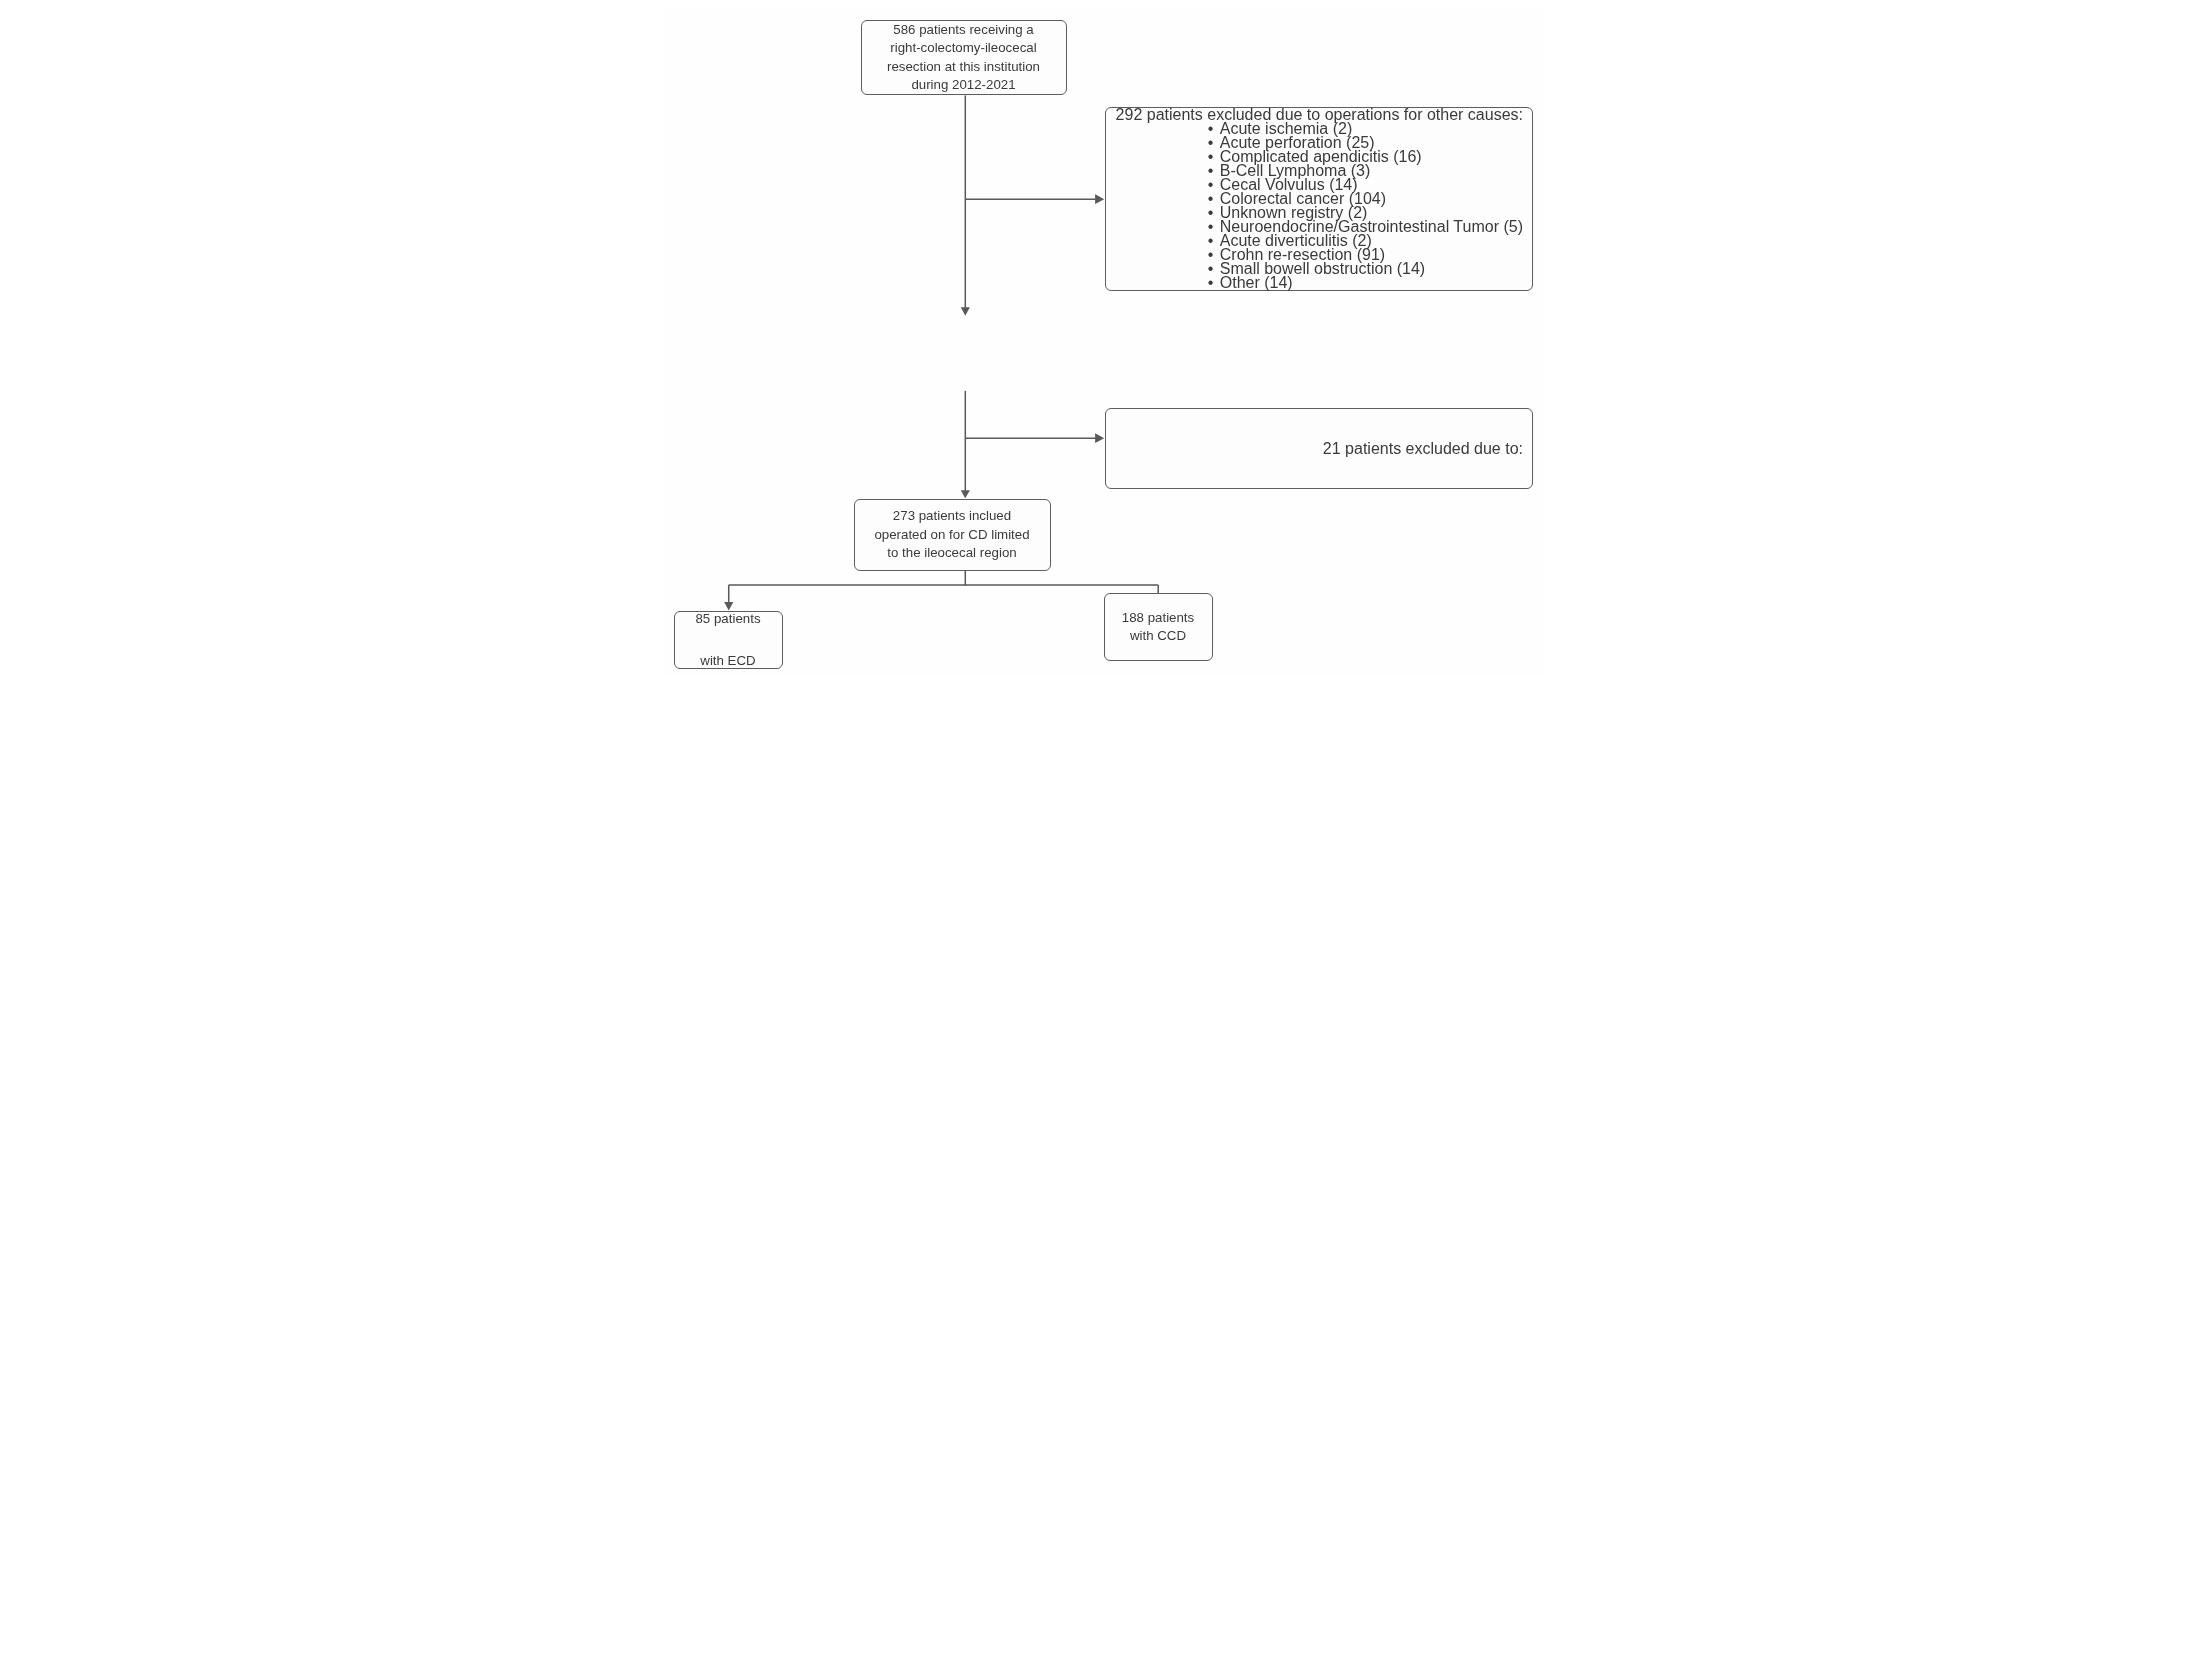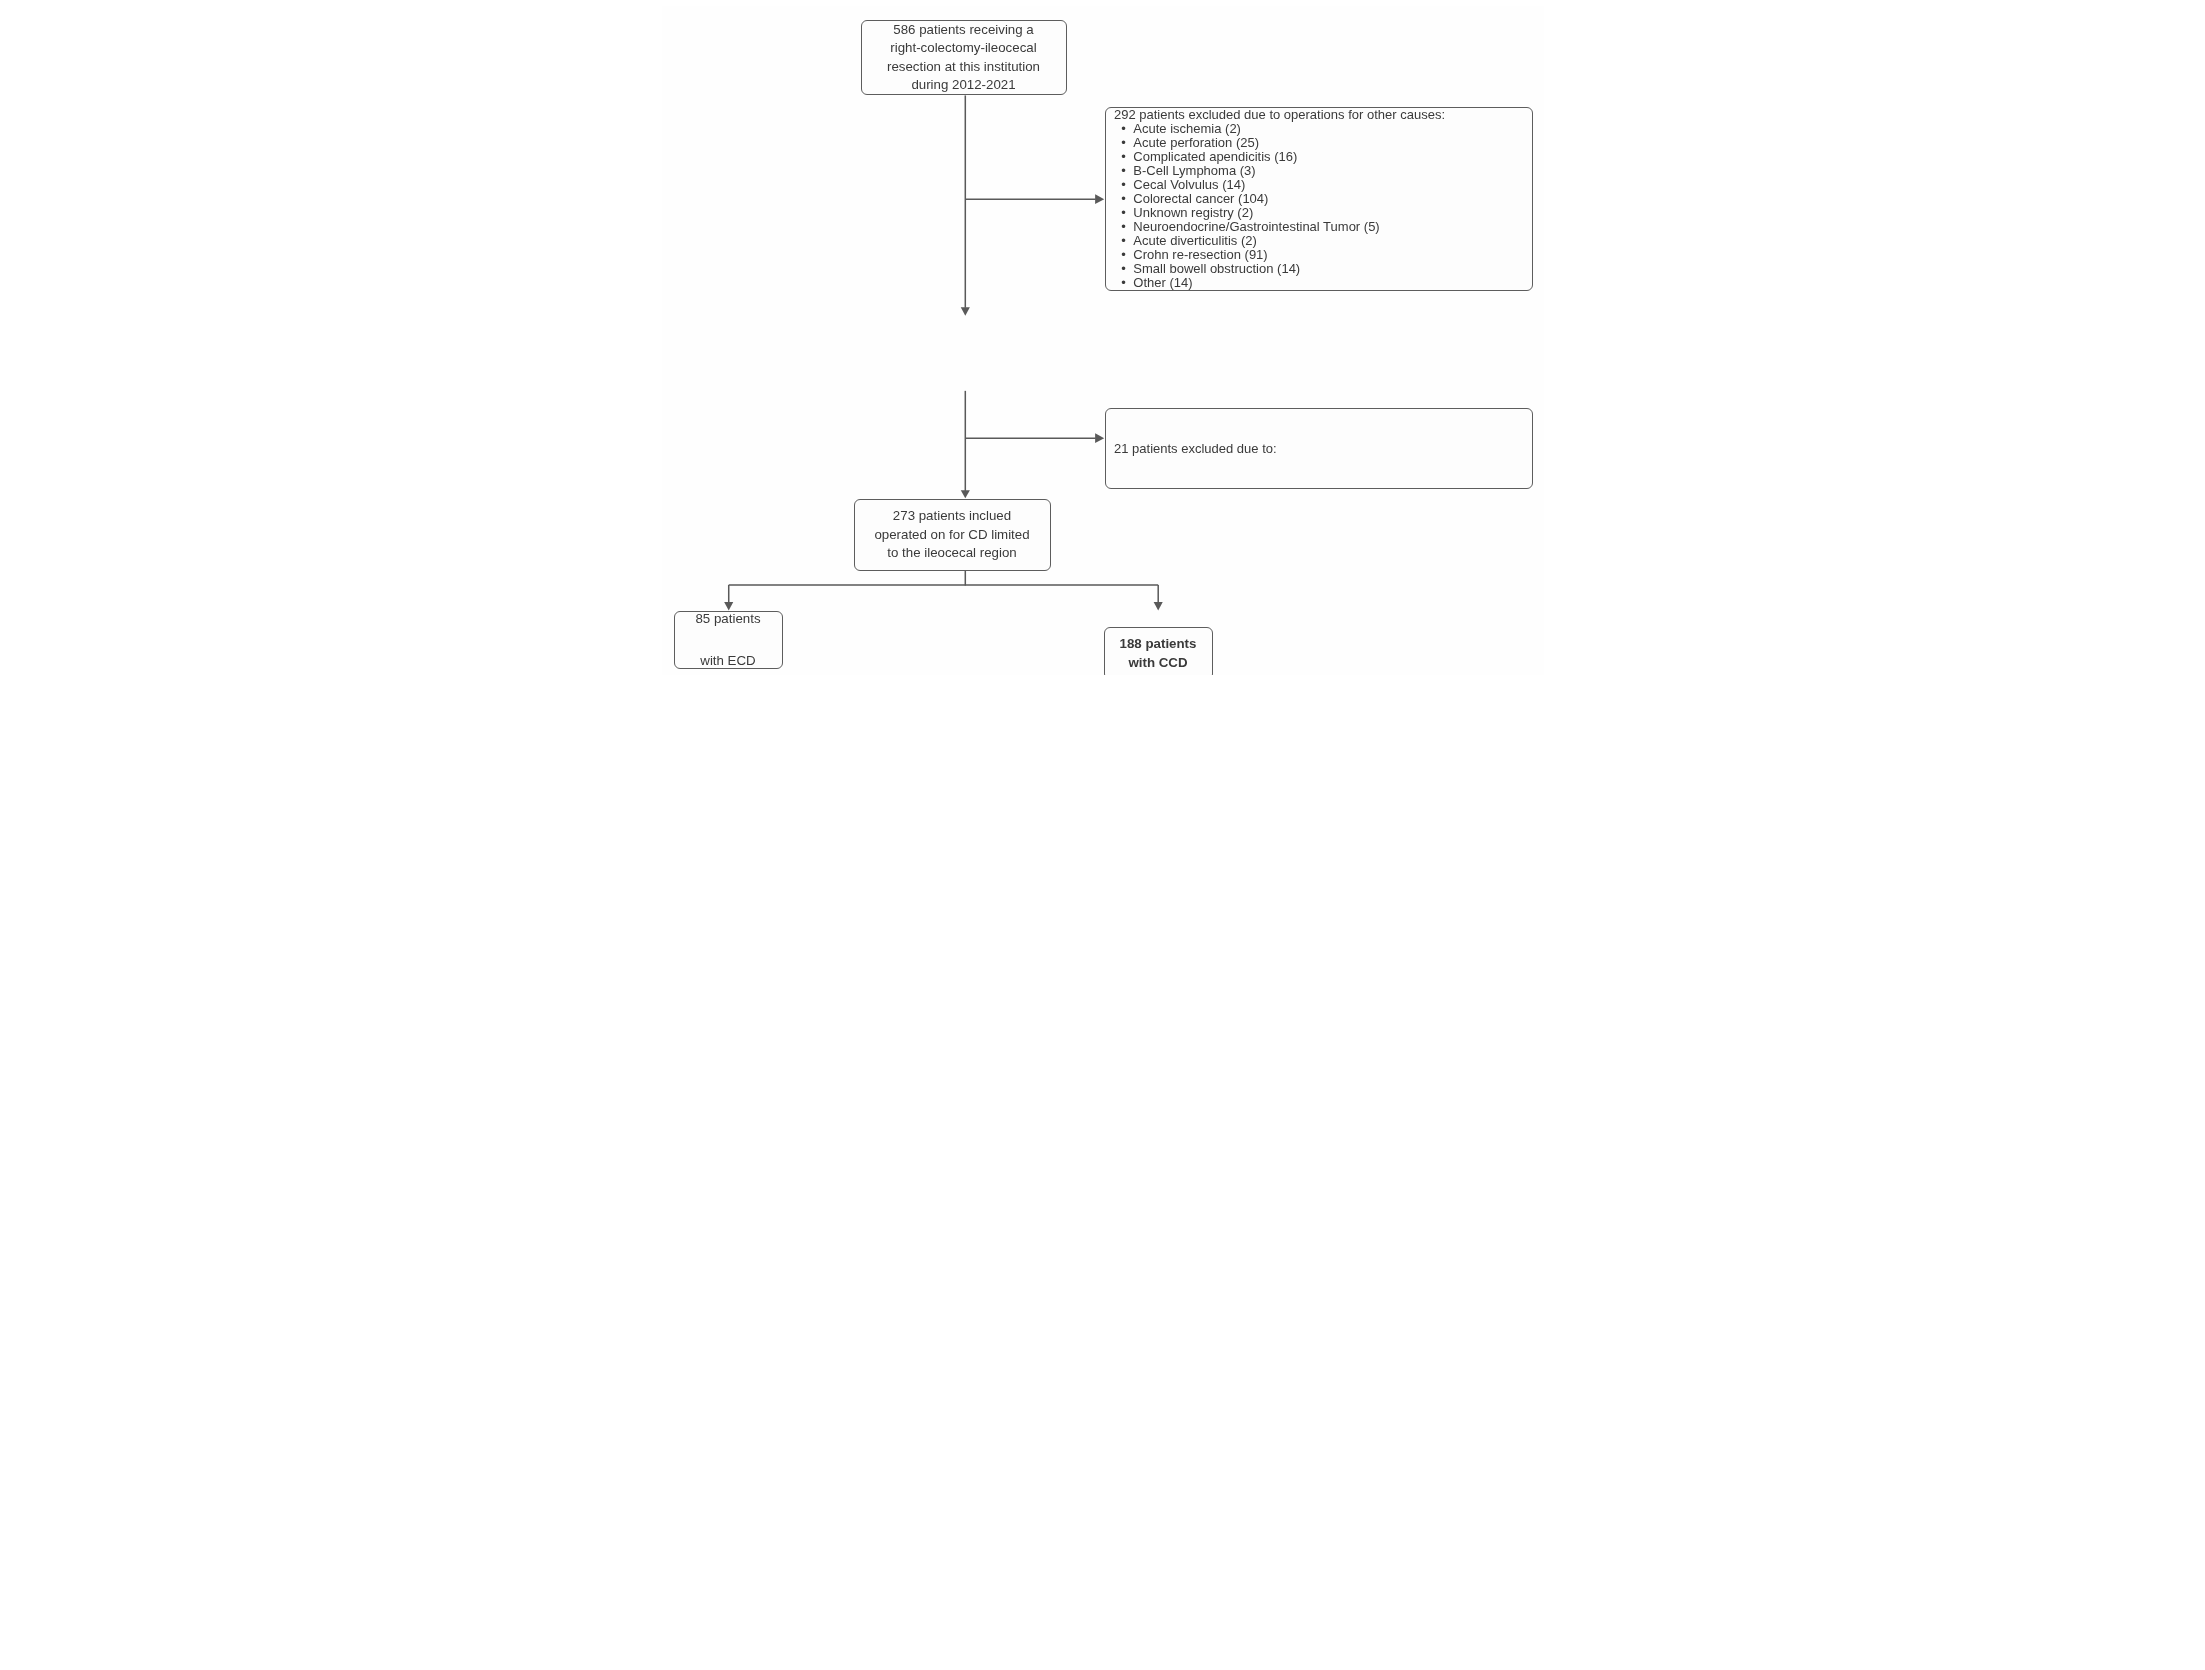--- a/index.html
+++ b/index.html
@@ -44,22 +44,22 @@
   }
   .center-text {
     text-align: center;
     font-size: 13.3px;
     line-height: 1.38;
   }
   .center-text .line {
     white-space: nowrap;
   }
   .excl {
-    align-items: flex-start;
-    font-size: 13px;
+    align-items: flex-end;
+    font-size: 16px;
     padding: 2.4px 8.5px;
   }
   .excl-title {
     text-align: center;
     white-space: nowrap;
   }
   ul.excl-list {
     list-style: none;
     margin: 0;
     padding: 0 0 0 6px;
@@ -139,19 +139,19 @@
     <div class="line">273 patients inclued</div>
     <div class="line">operated on for CD limited</div>
     <div class="line">to the ileocecal region</div>
   </div>
 
   <div class="box center-text" style="left:12px; top:605px; width:109px; height:58px;gap:24px;">
     <div class="line">85 patients</div>
     <div class="line">with ECD</div>
   </div>
 
-  <div class="box center-text" style="left:442px; top:621px; width:109px; height:53px;font-weight:bold;">
+  <div class="box center-text" style="left:442px; top:587px; width:109px; height:68px;">
     <div class="line">188 patients</div>
     <div class="line">with CCD</div>
   </div>
 
 </div>
 
 
 </body></html>

